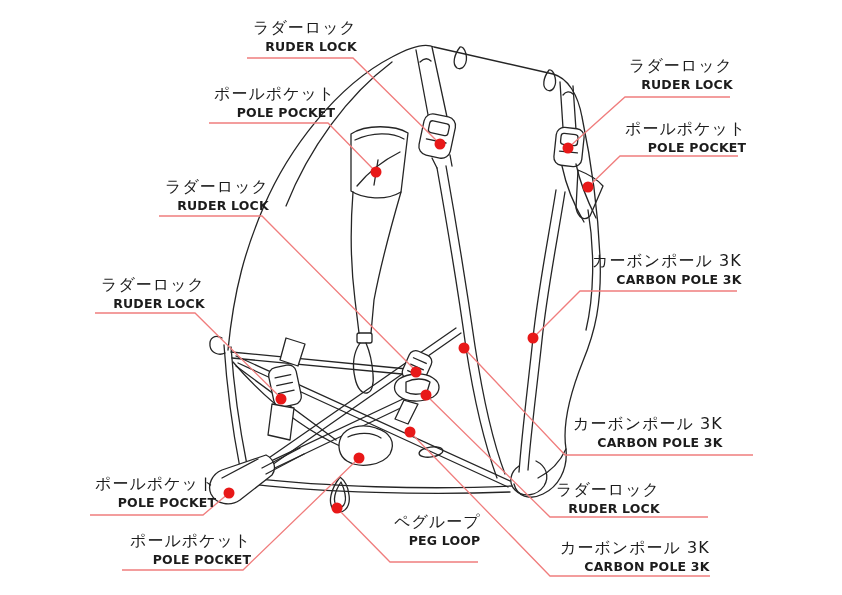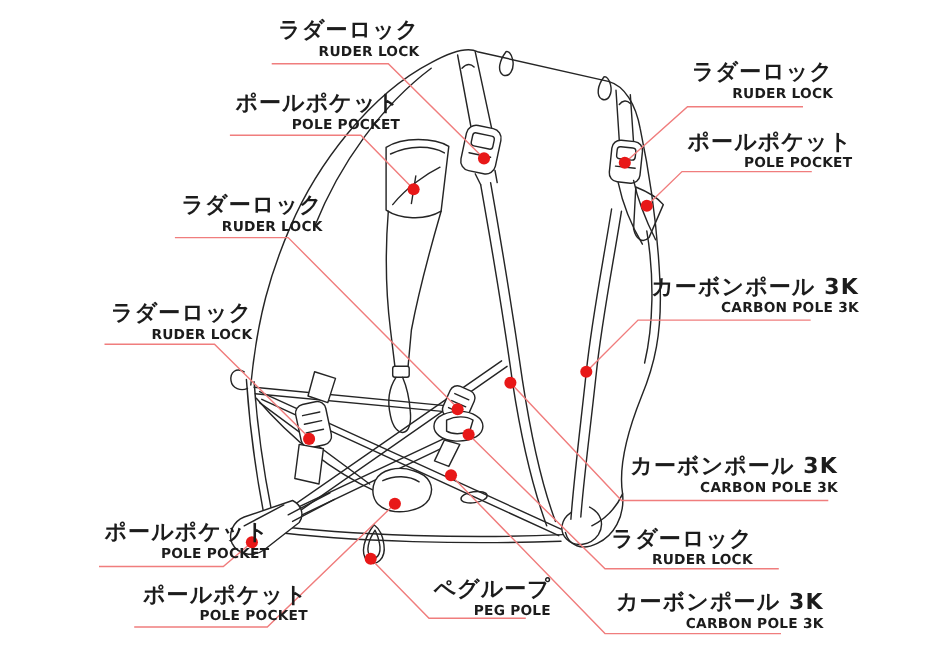--- a/index.html
+++ b/index.html
@@ -12,22 +12,22 @@
   }
   #artwork-svg{position:absolute;left:0;top:0;width:842px;height:595px;}
   .callout{
     position:absolute;
     white-space:nowrap;
     color:#1c1c1c;
     text-align:left;
     z-index:3;
   }
   .callout .jp{
-    font-weight:bold;
-    font-size:20px;
+    font-weight:normal;
+    font-size:16px;
     line-height:19px;
     letter-spacing:1px;
   }
   .callout .en{
     font-weight:bold;
     font-size:12.5px;
     line-height:14px;
     margin-top:3px;
     letter-spacing:0.2px;
     text-align:right;
@@ -232,23 +232,23 @@
     <div class="en">CARBON POLE 3K</div>
   </div>
   <div class="callout" style="left:556px;top:480px">
     <div class="jp">ラダーロック</div>
     <div class="en">RUDER LOCK</div>
   </div>
   <div class="callout" style="left:560px;top:538px">
     <div class="jp">カーボンポール 3K</div>
     <div class="en">CARBON POLE 3K</div>
   </div>
-  <div class="callout" style="left:394px;top:526px">
+  <div class="callout" style="left:394px;top:512px">
     <div class="jp">ペグループ</div>
-    <div class="en">PEG POLE</div>
+    <div class="en">PEG LOOP</div>
   </div>
   <div class="callout" style="left:95px;top:474px">
     <div class="jp">ポールポケット</div>
     <div class="en">POLE POCKET</div>
   </div>
   <div class="callout" style="left:130px;top:531px">
     <div class="jp">ポールポケット</div>
     <div class="en">POLE POCKET</div>
   </div>
 

